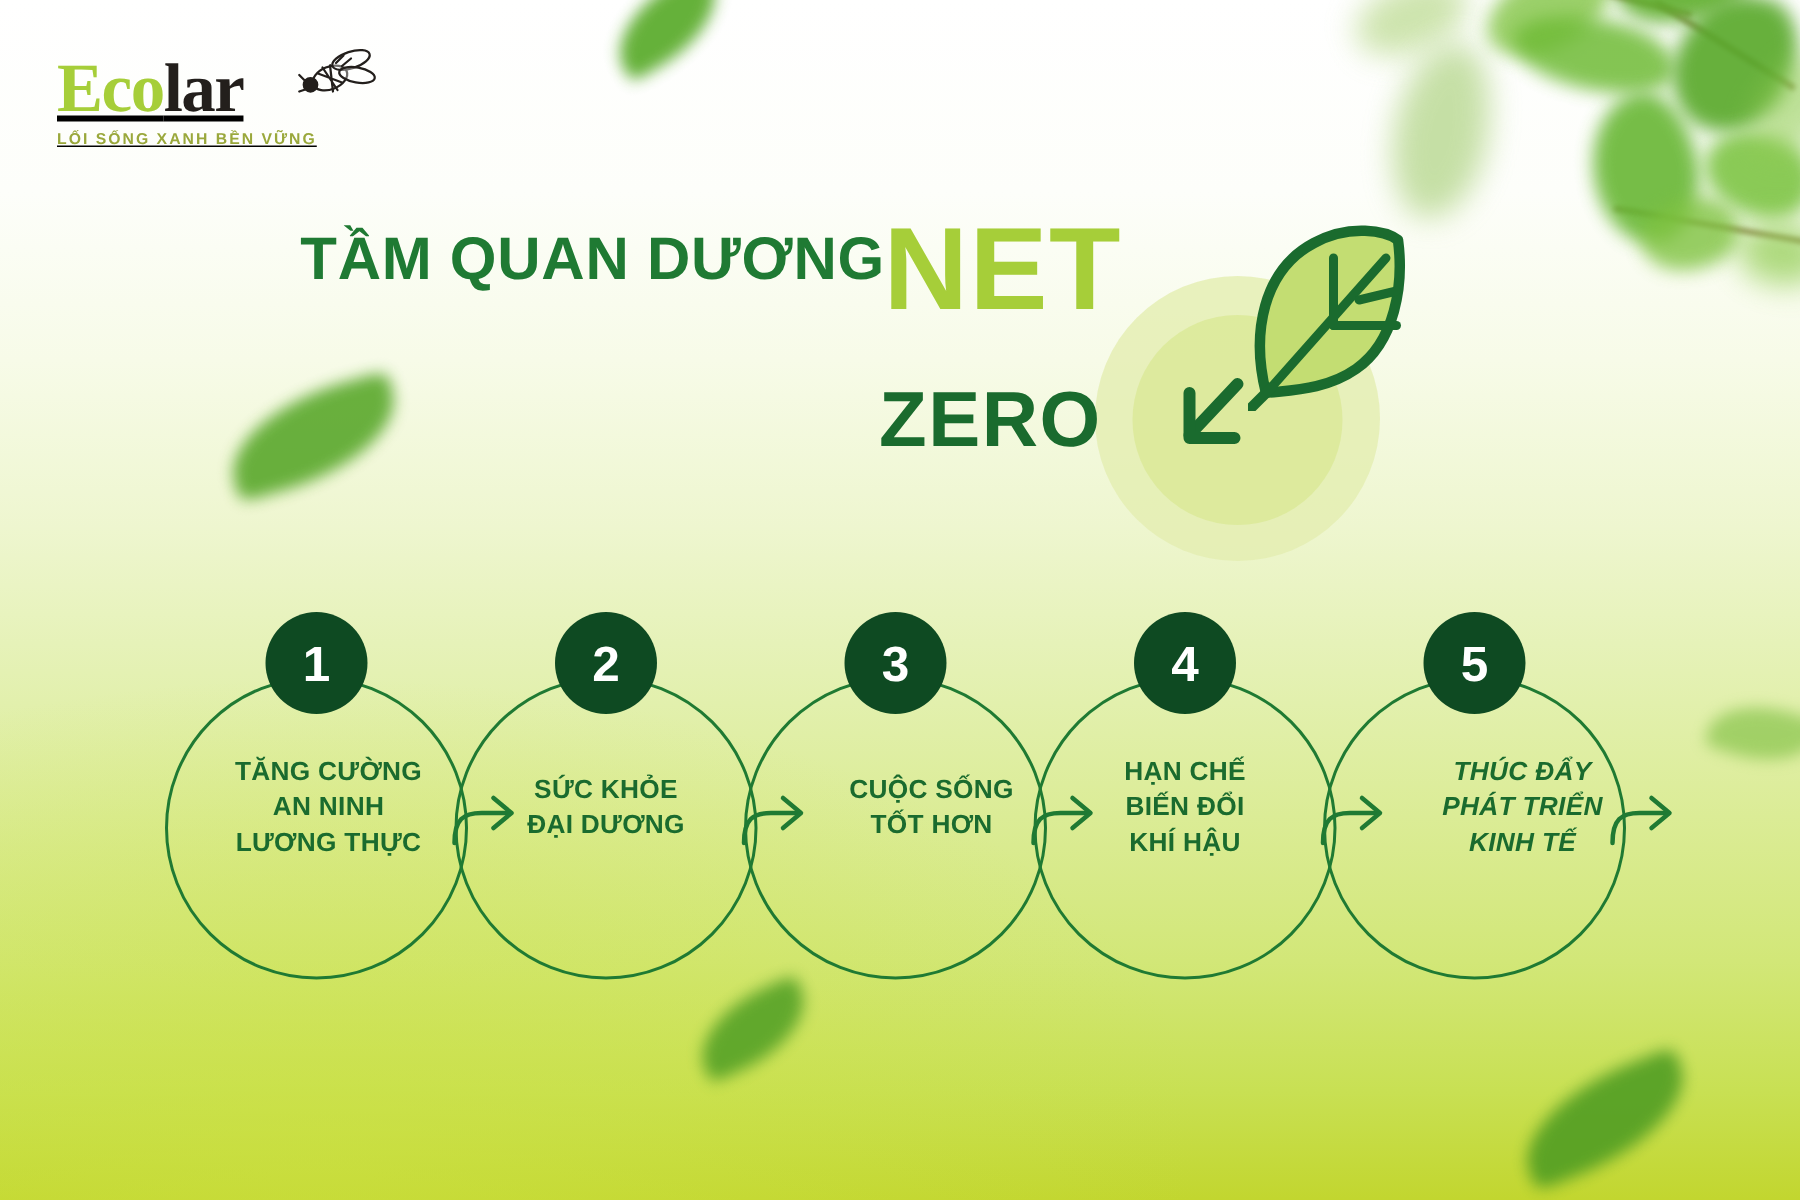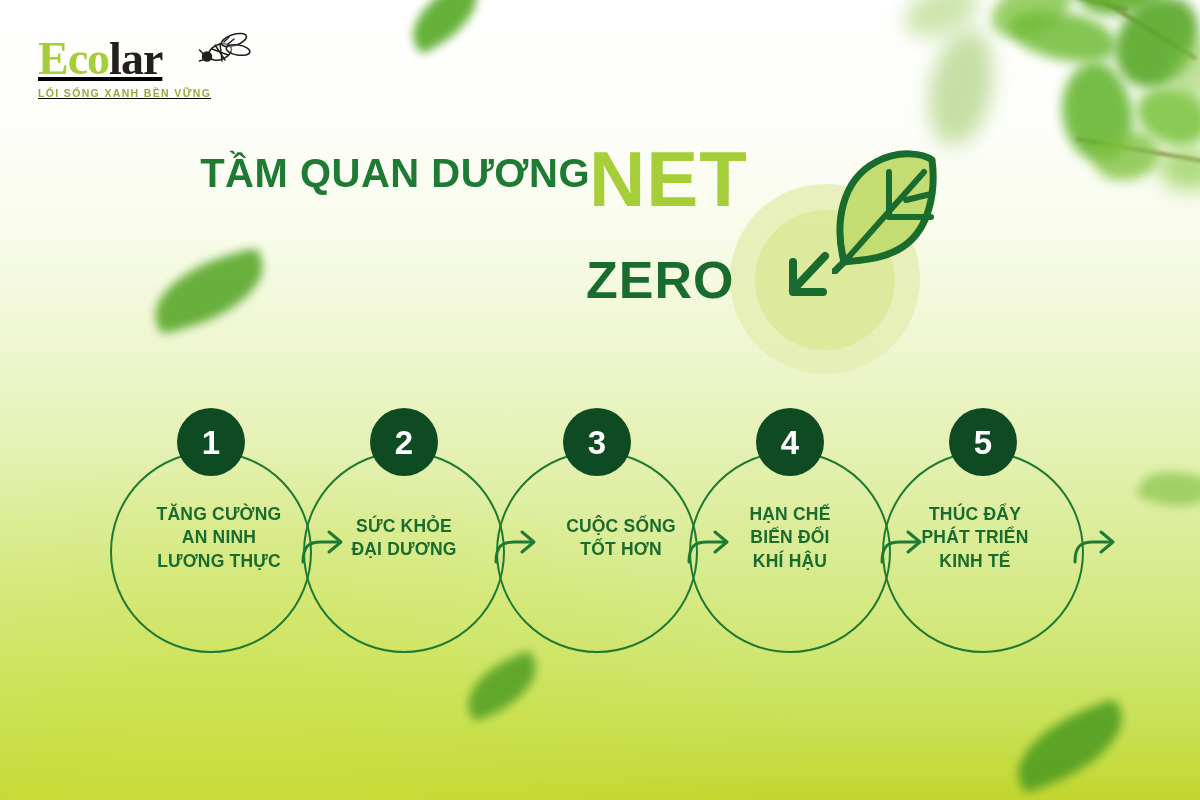--- a/index.html
+++ b/index.html
@@ -277,18 +277,18 @@
       <span>4</span>
     </div>
     <div class="step-label" style="left:695px;top:105px;">HẠN CHẾ
 BIẾN ĐỔI
 KHÍ HẬU</div>
 
     <div class="ring" style="left:882px;top:53px;"></div>
     <div class="badge" style="left:949px;top:10px;">
       <span>5</span>
     </div>
-    <div class="step-label" style="left:880px;top:105px;">THÚC ĐẨY
+    <div class="step-label" style="left:920px;top:105px;font-style:italic;">THÚC ĐẨY
 PHÁT TRIỂN
 KINH TẾ</div>
 
   </div>
 </div>
 
 </body></html>

